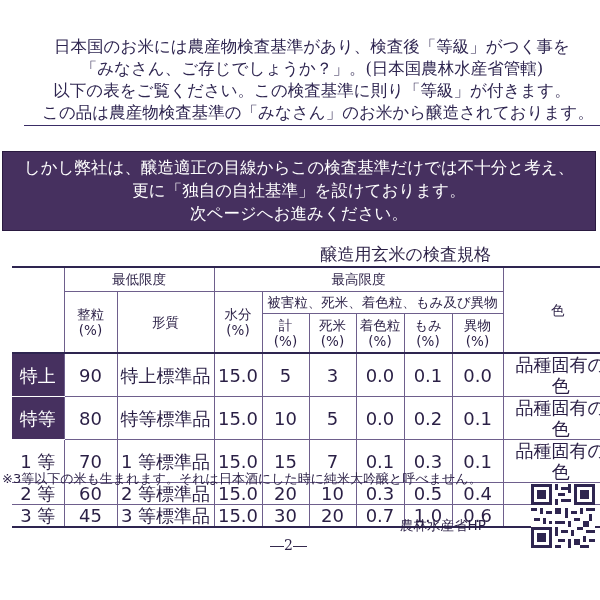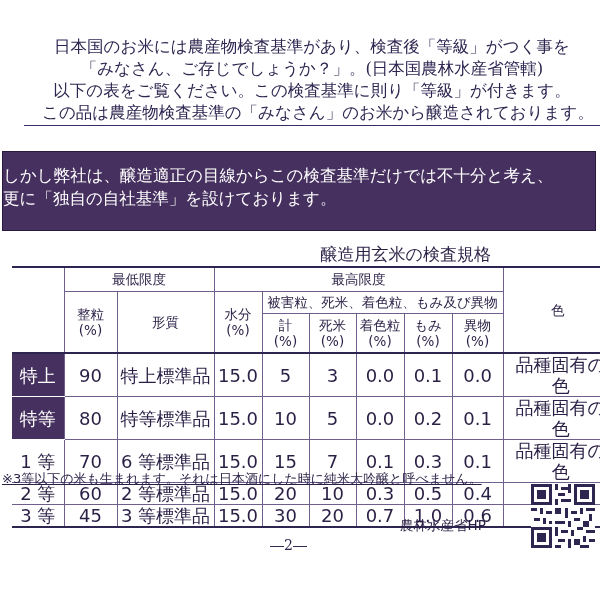--- a/index.html
+++ b/index.html
@@ -4,56 +4,57 @@
 <style>
   html, body { margin: 0; padding: 0; background: #ffffff; }
   body { width: 600px; height: 600px; position: relative; overflow: hidden;
          font-family: "DejaVu Sans", sans-serif; color: #2a1f45; }
   .intro { position: absolute; left: 0; top: 36px; width: 600px; text-align: center;
            font-family: "DejaVu Serif", serif; font-size: 16.5px; line-height: 22px; color: #2e2550; }
   .intro .line { white-space: nowrap; padding-left: 24px; }
   .intro .u { display: inline-block; border-bottom: 1.5px solid #3a2d66; padding-bottom: 1px; width: 588px; }
   .banner { position: absolute; left: 2px; top: 151px; width: 594px; height: 80px;
             background: #46305f; border: 1px solid #2a1a40; box-sizing: border-box;
-            color: #ffffff; text-align: left; font-family: "DejaVu Serif", serif;
-            font-size: 16.5px; line-height: 23px; padding-top: 12px; }
+            color: #ffffff; text-align: center; font-family: "DejaVu Serif", serif;
+            font-size: 16.5px; line-height: 23px; padding-top: 4px; }
   .banner .line { white-space: nowrap; }
   .table-title { position: absolute; left: 0; top: 243px; width: 491px; text-align: right;
                  font-size: 17px; color: #2a1f45; }
   table.spec { position: absolute; left: 12px; top: 266px; width: 600px; border-collapse: collapse;
                table-layout: fixed; font-size: 13.5px; color: #2a1f45; }
   table.spec td { border: 1px solid #6e5f8c; text-align: center; padding: 0; vertical-align: middle; }
   table.spec tr.top td { border-top: 2px solid #2e2550; }
   table.spec tr.hdr td { line-height: 16px; }
   table.spec tr.body td { height: 21px; line-height: 21px; font-size: 18px; }
   table.spec tr.last td { border-bottom: 2px solid #2e2550; }
   table.spec td.noleft { border-left: none; }
   table.spec td.noright { border-right: none; }
   table.spec td.grade-dark { background: #46305f; color: #ffffff; border-color: #ffffff #6e5f8c #ffffff #ffffff; }
   table.spec td.color-cell { text-align: center; padding-left: 6px; font-size: 13.5px; }
-  .footnote { position: absolute; left: 2px; top: 470px; font-size: 13px; color: #2a1f45; white-space: nowrap; text-decoration: underline; }
+  .footnote { position: absolute; left: 2px; top: 470px; font-size: 13px; color: #2a1f45; white-space: nowrap; }
   .page-num { position: absolute; left: 270px; top: 537px; font-family: "DejaVu Serif", serif;
               font-size: 14px; color: #2a1f45; }
   .link { position: absolute; left: 400px; top: 517px; font-size: 13.5px; line-height: 17px; color: #2a1f45; }
   .link .arrow { font-size: 11px; }
   .qr { position: absolute; left: 531px; top: 483px; width: 64px; height: 66px; }
 </style>
 </head>
 <body>
 
 <div class="intro">
   <div class="line">日本国のお米には農産物検査基準があり、検査後「等級」がつく事を</div>
   <div class="line">「みなさん、ご存じでしょうか？」。(日本国農林水産省管轄)</div>
   <div class="line">以下の表をご覧ください。この検査基準に則り「等級」が付きます。</div>
   <div class="line"><span class="u">この品は農産物検査基準の「みなさん」のお米から醸造されております。</span></div>
 </div>
 
 <div class="banner">
   <div class="line">しかし弊社は、醸造適正の目線からこの検査基準だけでは不十分と考え、</div>
   <div class="line">更に「独自の自社基準」を設けております。</div>
+  <div class="line">次ページへお進みください。</div>
 </div>
 
 <div class="table-title">醸造用玄米の検査規格</div>
 
 <table class="spec">
   <colgroup>
     <col style="width:52px">
       <col style="width:53px">
       <col style="width:97px">
       <col style="width:48px">
@@ -105,21 +106,21 @@
     <td>10</td>
     <td>5</td>
     <td>0.0</td>
     <td>0.2</td>
     <td>0.1</td>
     <td class="noright color-cell">品種固有の色</td>
   </tr>
   <tr class="body">
     <td class="noleft">1 等</td>
     <td>70</td>
-    <td>6 等標準品</td>
+    <td>1 等標準品</td>
     <td>15.0</td>
     <td>15</td>
     <td>7</td>
     <td>0.1</td>
     <td>0.3</td>
     <td>0.1</td>
     <td class="noright color-cell">品種固有の色</td>
   </tr>
   <tr class="body">
     <td class="noleft">2 等</td>

